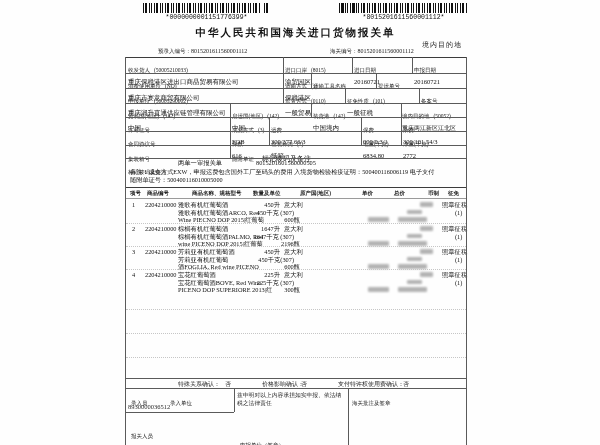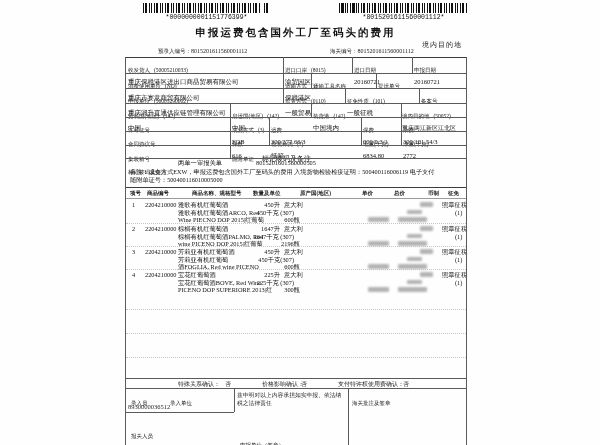--- a/index.html
+++ b/index.html
@@ -36,21 +36,21 @@
 </head>
 <body>
 
 <div id="page">
 
   <div class="barcode" style="left:143px;top:3px;width:127px;"></div>
   <div class="bctext" style="left:140px;top:13.5px;width:133px;">*0000000001151776399*</div>
   <div class="barcode" style="left:339px;top:3px;width:129px;"></div>
   <div class="bctext" style="left:336px;top:13.5px;width:135px;">*8015201611560001112*</div>
 
-  <div class="title">申报运费包含国外工厂至码头的费用</div>
+  <div class="title">中华人民共和国海关进口货物报关单</div>
   <div class="copylabel" style="left:422px;top:40px;">境内目的地</div>
   <div class="topno" style="left:158px;top:48px;">
     <span class="lbl">预录入编号：</span><span>8015201611560001112</span>
   </div>
   <div class="topno" style="left:330px;top:48px;">
     <span class="lbl">海关编号：</span><span>8015201611560001112</span>
   </div>
 
   <div class="cell" style="left:128px;top:58px;">
     <div><span class="lbl">收发货人</span><span class="lbl code">(50005210033)</span></div>

